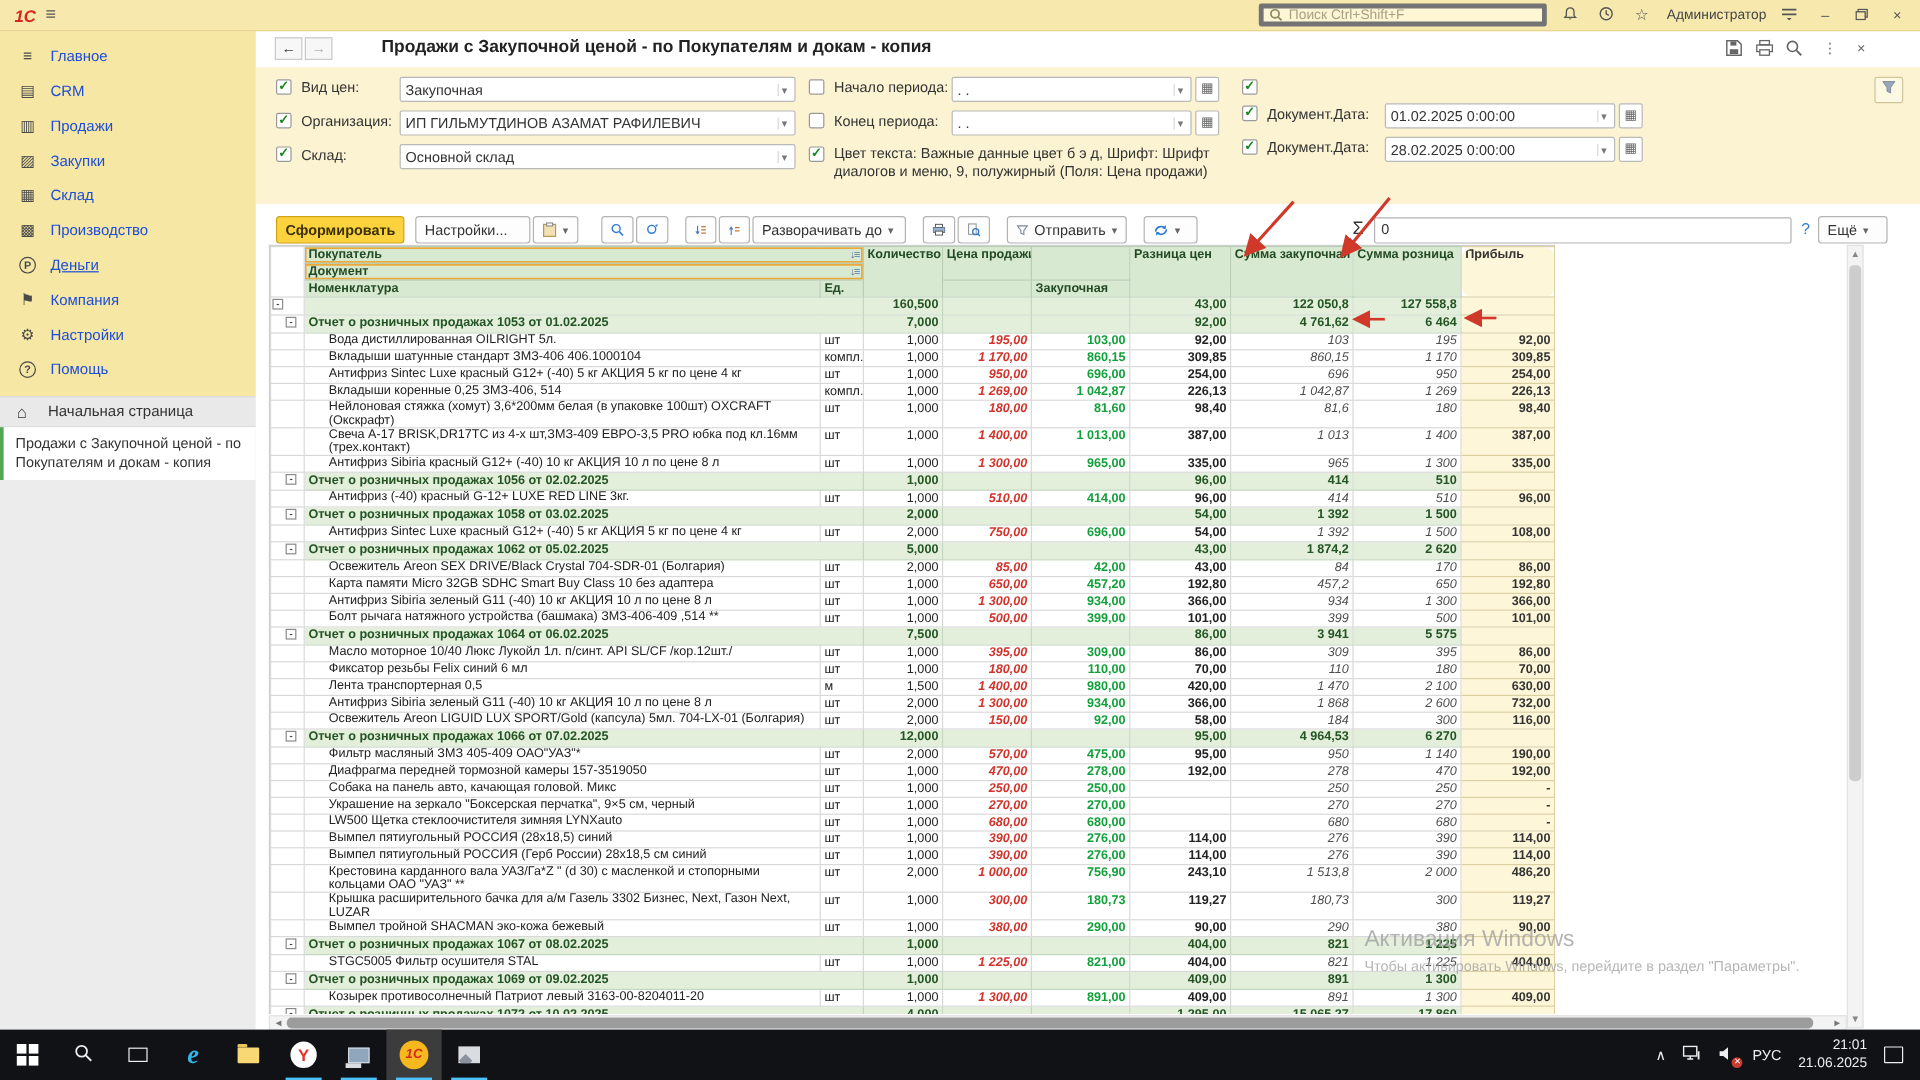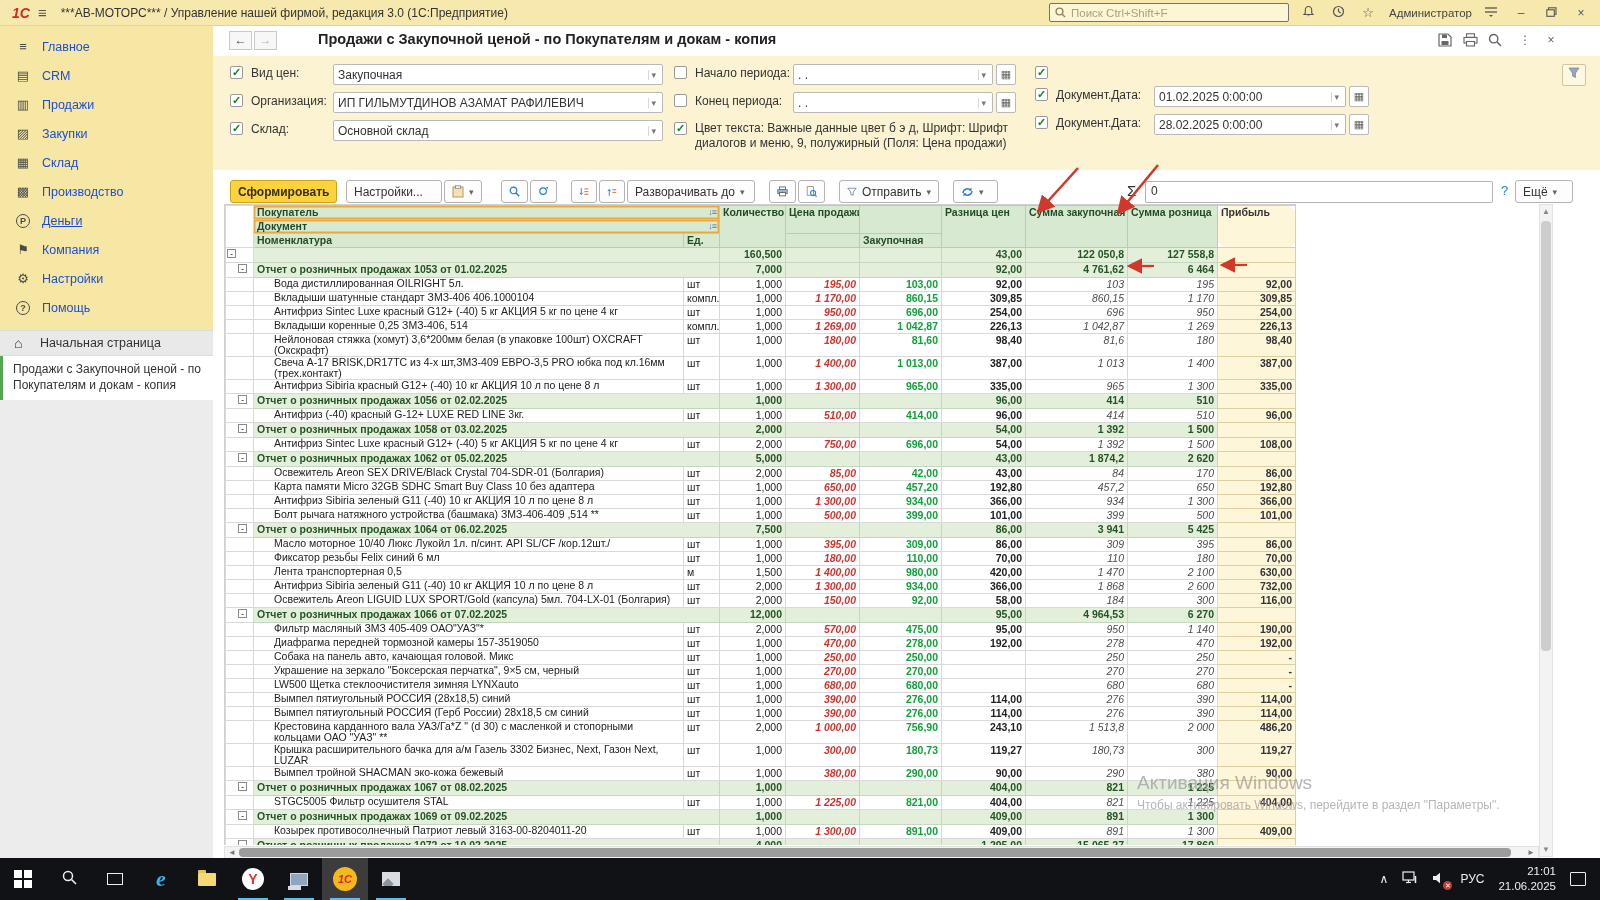--- a/index.html
+++ b/index.html
@@ -5,21 +5,21 @@
   * { box-sizing: border-box; margin:0; padding:0; }
   html,body { width:1600px; height:900px; overflow:hidden; }
   body { font-family:"Liberation Sans", sans-serif; background:#fff; position:relative; font-size:12px; color:#333; }
 
   
   .titlebar { position:absolute; left:0; top:0; width:1600px; height:26px; background:#f7e9ae;
     border-bottom:1px solid #e6d48c; display:flex; align-items:center; padding:0 8px; z-index:30; }
   .logo-1c { color:#d6281e; font-weight:bold; font-size:14px; font-style:italic; margin:0 8px 0 4px; }
   .tb-menu { font-size:15px; color:#555; margin-right:14px; cursor:pointer; }
   .tb-title { font-size:12px; color:#333; }
-  .tb-search { margin-left:auto; width:240px; height:19px; background:#fdf6d4; border:1px solid #737373;
+  .tb-search { margin-left:auto; width:240px; height:19px; background:#fdf6d4; border:4px solid #737373;
     border-radius:2px; display:flex; align-items:center; padding:0 5px; color:#a9a083; gap:5px; }
   .tb-search span { font-size:11.5px; }
   .tb-ico { width:22px; text-align:center; color:#555; font-size:13px; margin-left:8px; }
   .tb-user { font-size:11.5px; color:#444; margin-left:10px; }
   .winbtn { width:22px; text-align:center; color:#555; font-size:12px; margin-left:8px; }
 
   
   .sidebar { position:absolute; left:0; top:26px; width:213px; height:832px; background:#ececec; z-index:20; }
   .side-menu { background:#f6e7a4; padding:6px 0 8px 0; }
   .side-item { display:flex; align-items:center; height:29px; padding-left:14px; cursor:pointer; }
@@ -148,21 +148,20 @@
   .muted-badge { position:relative; }
   .muted-badge .x { position:absolute; right:-6px; bottom:-3px; width:9px; height:9px; background:#c83c32;
     border-radius:50%; color:#fff; font-size:7px; line-height:9px; text-align:center; }
 </style>
 </head>
 <body>
 
 <div class="titlebar">
   <span class="logo-1c">1С</span>
   <span class="tb-menu">≡</span>
-  <span class="tb-title">***АВ-МОТОРС*** / Управление нашей фирмой, редакция 3.0  (1С:Предприятие)</span>
   <div class="tb-search">
     <svg width="11" height="11" viewBox="0 0 11 11">
         <circle cx="4.5" cy="4.5" r="3.4" fill="none" stroke="#8f835f" stroke-width="1.4"></circle>
         <line x1="7" y1="7" x2="10" y2="10" stroke="#8f835f" stroke-width="1.4"></line>
       </svg>
     <span>Поиск Ctrl+Shift+F</span>
   </div>
   <span class="tb-ico">
     <svg width="13" height="13" viewBox="0 0 13 13">
         <path d="M6.5 1.5c-2 0-3.2 1.5-3.2 3.5v3L2 9.5h9L9.7 8v-3c0-2-1.2-3.5-3.2-3.5z" fill="none" stroke="#555" stroke-width="1.1"></path>
@@ -692,21 +691,21 @@
             <td class="profit">101,00</td>
           </tr>
           <tr class="group-row">
             <td class="c-tree"><span class="exp lvl2">-</span></td>
             <td class="gname" colspan="2">Отчет о розничных продажах 1064 от 06.02.2025</td>
             <td class="num">7,500</td>
             <td></td>
             <td></td>
             <td class="num">86,00</td>
             <td class="num">3 941</td>
-            <td class="num">5 425</td>
+            <td class="num">5 575</td>
             <td class="profit"></td>
           </tr>
           <tr class="leaf-row">
             <td class="c-tree"></td>
             <td class="name-leaf">Масло моторное 10/40 Люкс Лукойл 1л. п/синт. API SL/CF /кор.12шт./</td>
             <td class="unit">шт</td>
             <td class="qty">1,000</td>
             <td class="price">395,00</td>
             <td class="purch">309,00</td>
             <td class="diff">86,00</td>

